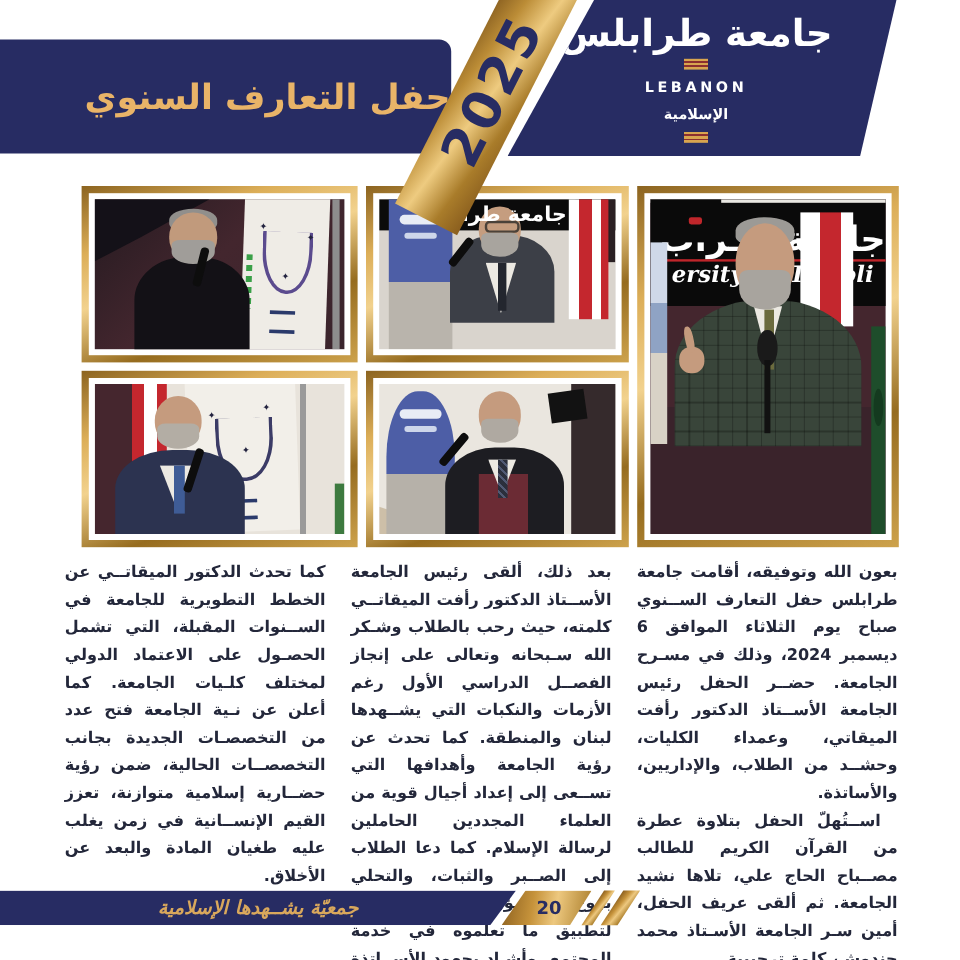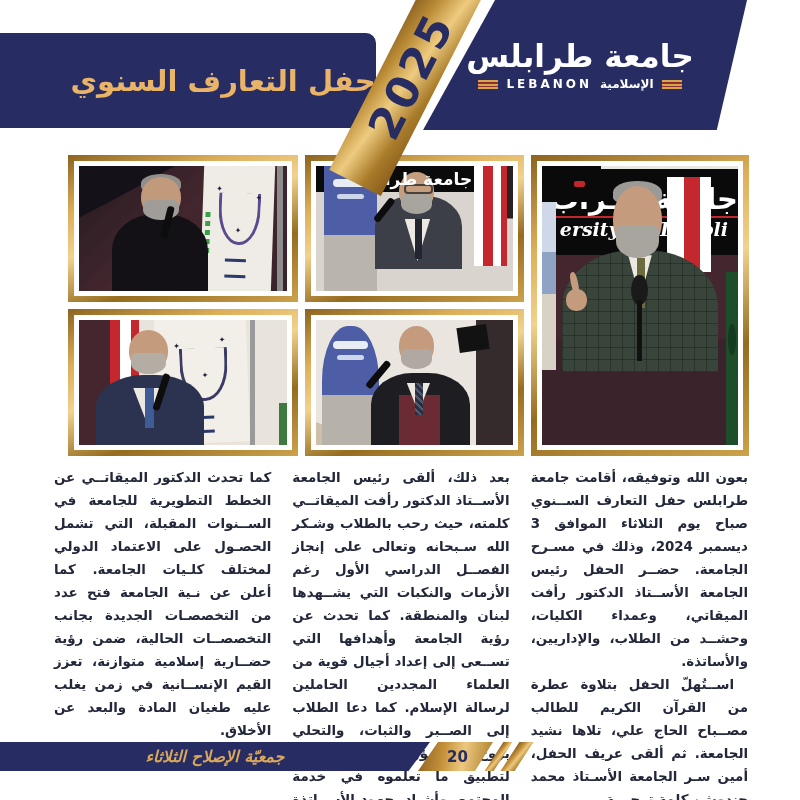--- a/index.html
+++ b/index.html
@@ -18,21 +18,21 @@
     background:linear-gradient(100deg,#7a521a,#bb8c36 28%,#eecb80 52%,#a97c2a 78%,#8a5e1e);
     display:flex;align-items:center;justify-content:center;}
   .ribbon span{transform:rotate(-90deg) translateY(1px);color:#272c63;font-weight:800;
     font-size:44px;letter-spacing:3px;}
 
   .logo-block{position:absolute;left:400px;top:0;width:360px;height:130px;background:#272c63;
     clip-path:polygon(26.4% 0,96.4% 0,88% 100%,6.4% 100%);z-index:2;
     display:flex;flex-direction:column;align-items:center;justify-content:center;color:#fff;}
   .logo-ar{font-size:31px;font-weight:bold;direction:rtl;line-height:1;margin-top:2px;}
   .logo-en{font-size:18px;font-weight:bold;margin-top:5px;letter-spacing:.5px;}
-  .leb-row{display:flex;align-items:center;gap:8px;margin-top:5px;}
+  .leb-row{display:flex;align-items:center;gap:8px;margin-top:5px;flex-direction:column;}
   .leb-row .en{font-size:12px;letter-spacing:3px;font-weight:bold;}
   .leb-row .ar{font-size:12px;font-weight:bold;direction:rtl;}
   .leb-icon{width:20px;height:9px;
     background:repeating-linear-gradient(180deg,#d8a54f 0 2px,#8d2f2f 2px 3.5px,#d8a54f 3.5px 5.5px,#8d2f2f 5.5px 7px,#d8a54f 7px 9px);}
 
   
   .frame{position:absolute;padding:6px;box-sizing:border-box;
     background:linear-gradient(160deg,#8c6420,#dcae58 25%,#f2d28e 45%,#966c1f 70%,#cda24c);}
   .frame-inner{background:#fff;padding:5px;width:100%;height:100%;box-sizing:border-box;}
   .photo{position:relative;width:100%;height:100%;overflow:hidden;}
@@ -304,33 +304,33 @@
           <div class="ar">جامعة طـراب</div>
           <div class="rule"></div>
           <div class="en">ersity Of Tripoli</div>
         </div>
       </div>
     </div>
   </div>
 
   <div class="article">
     <div class="col">
-        <p>بعون الله وتوفيقه، أقامت جامعة طرابلس حفل التعارف الســنوي صباح يوم الثلاثاء الموافق 3 ديسمبر 2024، وذلك في مسـرح الجامعة. حضــر الحفل رئيس الجامعة الأســتاذ الدكتور رأفت الميقاتي، وعمداء الكليات، وحشــد من الطلاب، والإداريين، والأساتذة.</p>
+        <p>بعون الله وتوفيقه، أقامت جامعة طرابلس حفل التعارف الســنوي صباح يوم الثلاثاء الموافق 6 ديسمبر 2024، وذلك في مسـرح الجامعة. حضــر الحفل رئيس الجامعة الأســتاذ الدكتور رأفت الميقاتي، وعمداء الكليات، وحشــد من الطلاب، والإداريين، والأساتذة.</p>
         <p>اســتُهلّ الحفل بتلاوة عطرة من القرآن الكريم للطالب مصــباح الحاج علي، تلاها نشيد الجامعة. ثم ألقى عريف الحفل، أمين سـر الجامعة الأسـتاذ محمد حندوش، كلمة ترحيبية.</p>
       </div>
     <div class="col">
         <p>بعد ذلك، ألقى رئيس الجامعة الأســتاذ الدكتور رأفت الميقاتــي كلمته، حيث رحب بالطلاب وشـكر الله سـبحانه وتعالى على إنجاز الفصــل الدراسي الأول رغم الأزمات والنكبات التي يشــهدها لبنان والمنطقة. كما تحدث عن رؤية الجامعة وأهدافها التي تســعى إلى إعداد أجيال قوية من العلماء المجددين الحاملين لرسالة الإسلام. كما دعا الطلاب إلى الصــبر والثبات، والتحلي بروح المســؤولية، والعمل الجاد لتطبيق ما تعلموه في خدمة المجتمع. وأشـاد بجهود الأســاتذة في الجامعة، وحثّهم على</p>
       </div>
     <div class="col">
         <p>كما تحدث الدكتور الميقاتــي عن الخطط التطويرية للجامعة في الســنوات المقبلة، التي تشمل الحصـول على الاعتماد الدولي لمختلف كلـيات الجامعة. كما أعلن عن نـية الجامعة فتح عدد من التخصصـات الجديدة بجانب التخصصــات الحالية، ضمن رؤية حضــارية إسلامية متوازنة، تعزز القيم الإنســانية في زمن يغلب عليه طغيان المادة والبعد عن الأخلاق.</p>
       </div>
   </div>
 
   <div class="footer-bar">
-    <span>جمعيّة الإصلاح الثلاثاء</span>
+    <span>جمعيّة يشــهدها الإسلامية</span>
   </div>
   <div class="page-badge">
     <span>20</span>
   </div>
   <div class="slash s-a"></div>
   <div class="slash s-b"></div>
 
 </div>
 
 </body></html>

